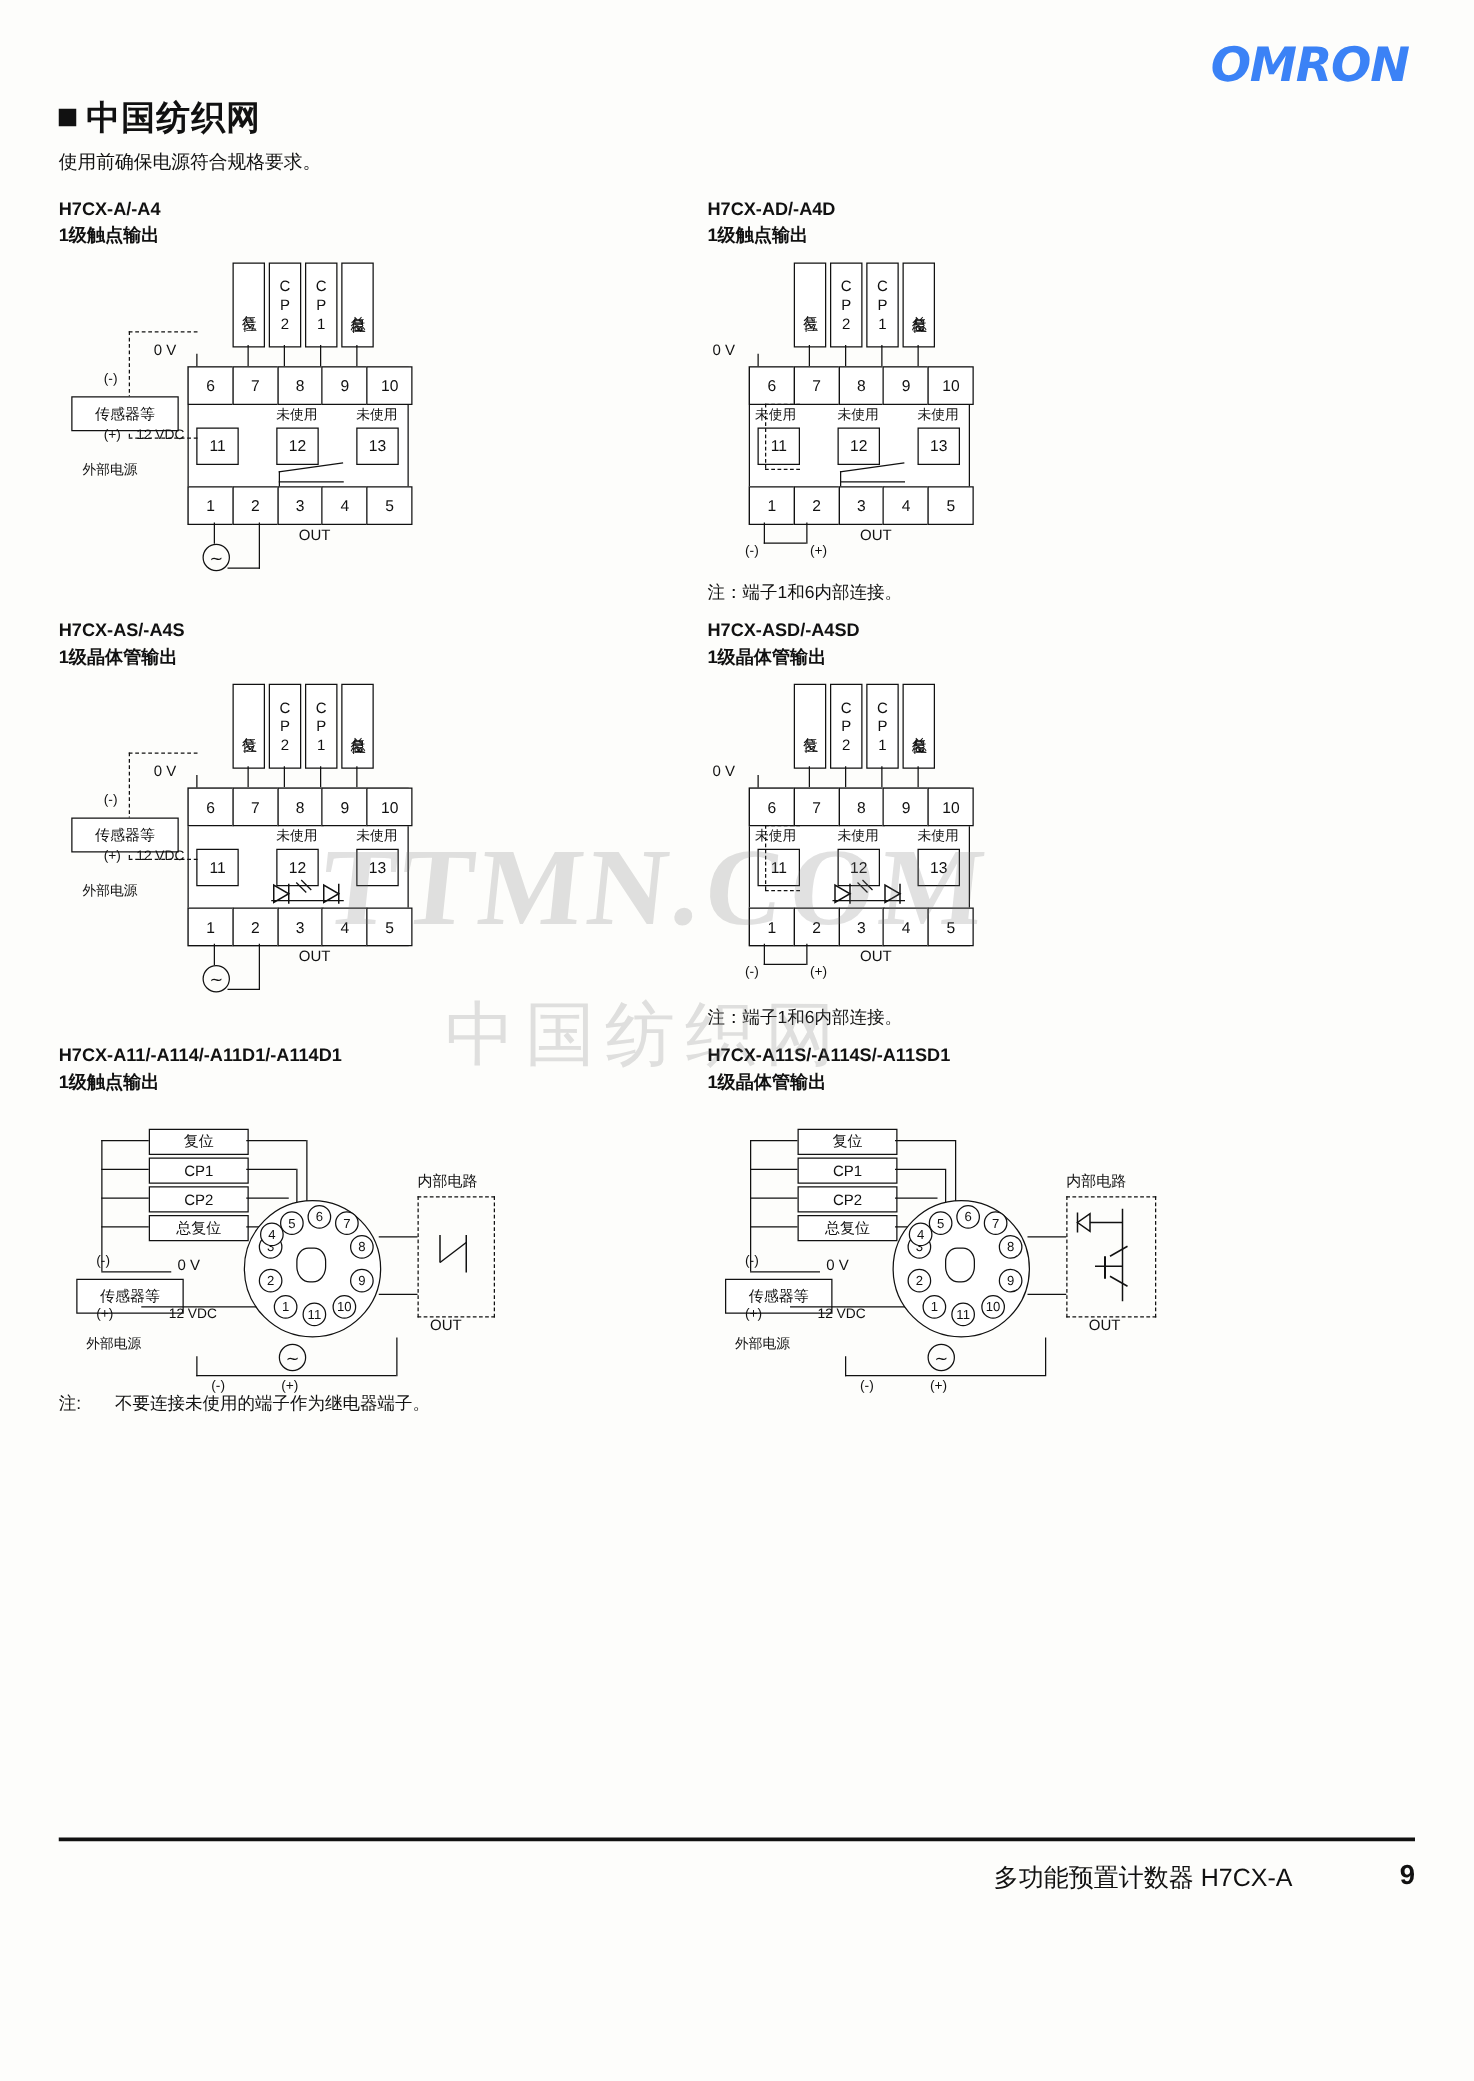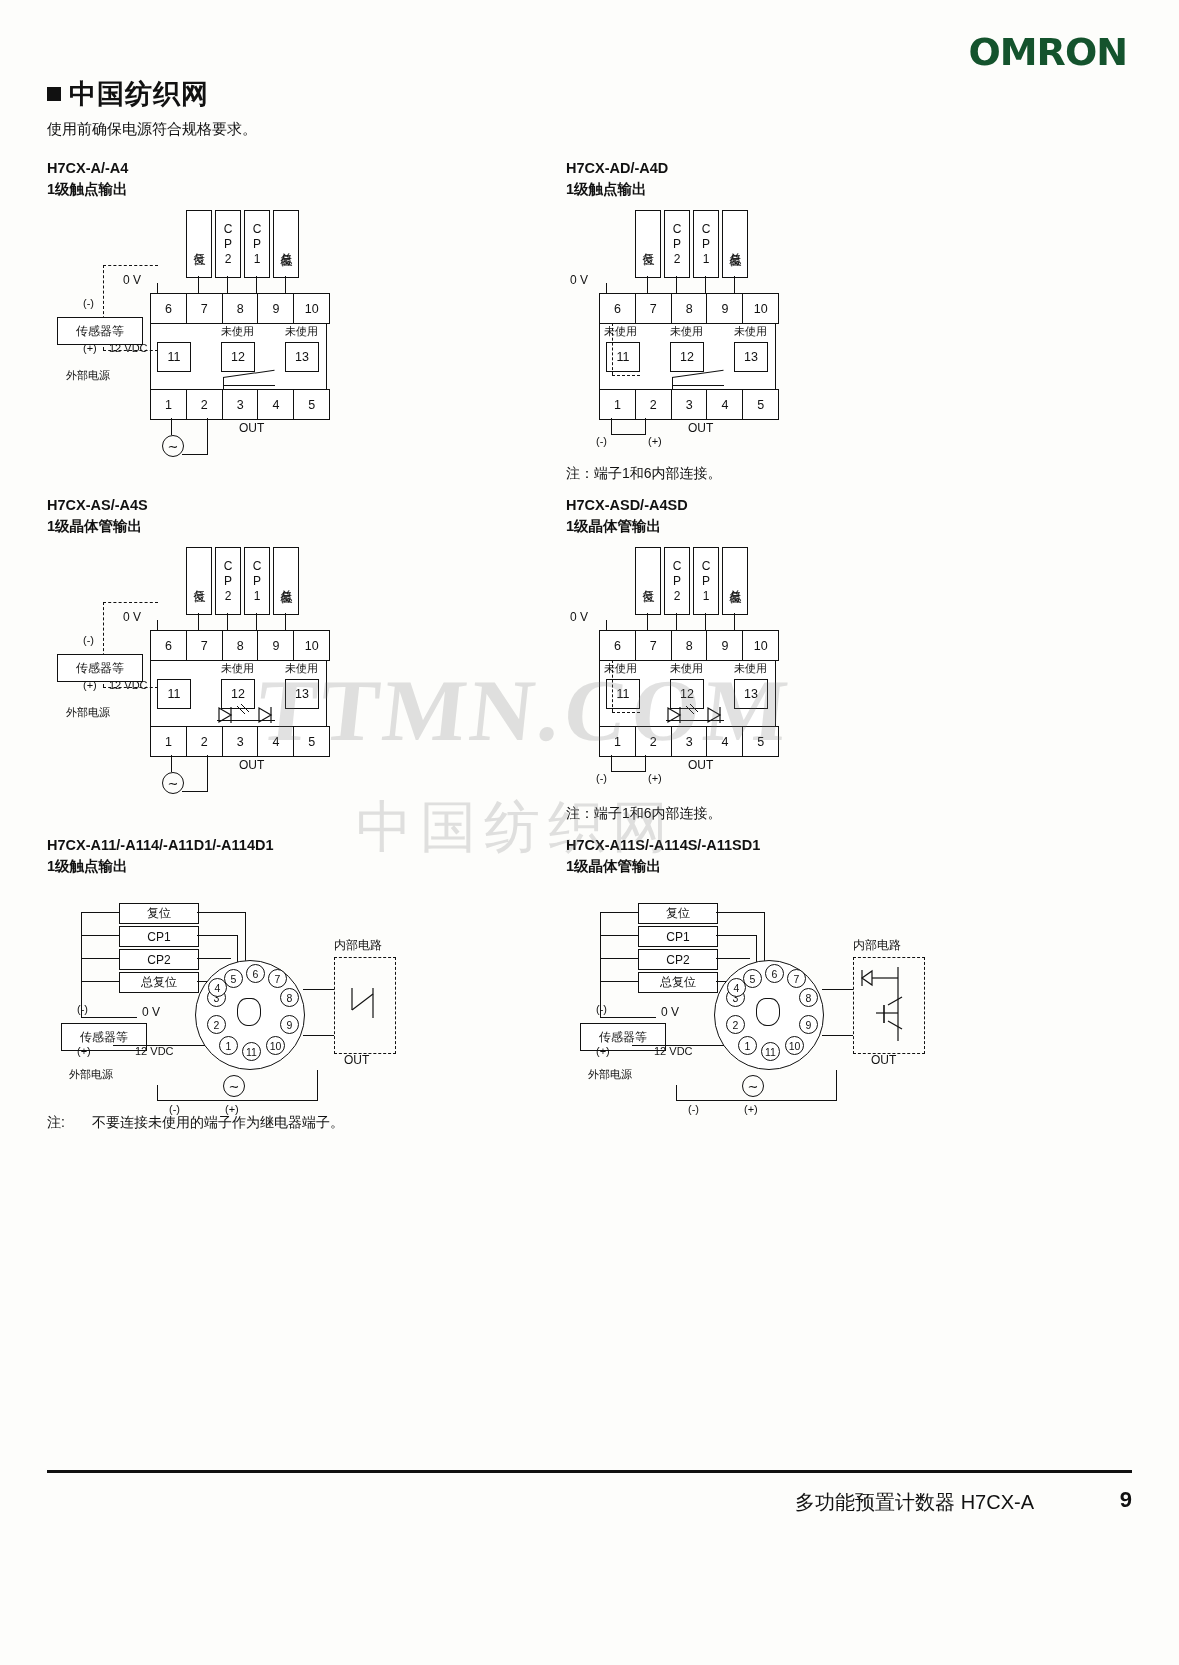--- a/index.html
+++ b/index.html
@@ -10,22 +10,23 @@
     color:#111;
     position:relative;
     overflow:hidden;
   }
   .page{position:relative;width:1179px;height:1665px;}
 
   
   .brand{
     position:absolute; right:52px; top:30px;
     font-size:38px; font-weight:bold; letter-spacing:-1px;
-    color:#14532d;
+    color:#3b82f6;
     font-family:"DejaVu Sans", sans-serif;
+    font-style:italic;
   }
 
   .sec-head{
     position:absolute; left:47px; top:76px;
     font-size:27px; font-weight:bold; letter-spacing:1px;
   }
   .sec-head .sq{
     display:inline-block;width:14px;height:14px;background:#111;margin-right:8px;
     vertical-align:2px;
   }

